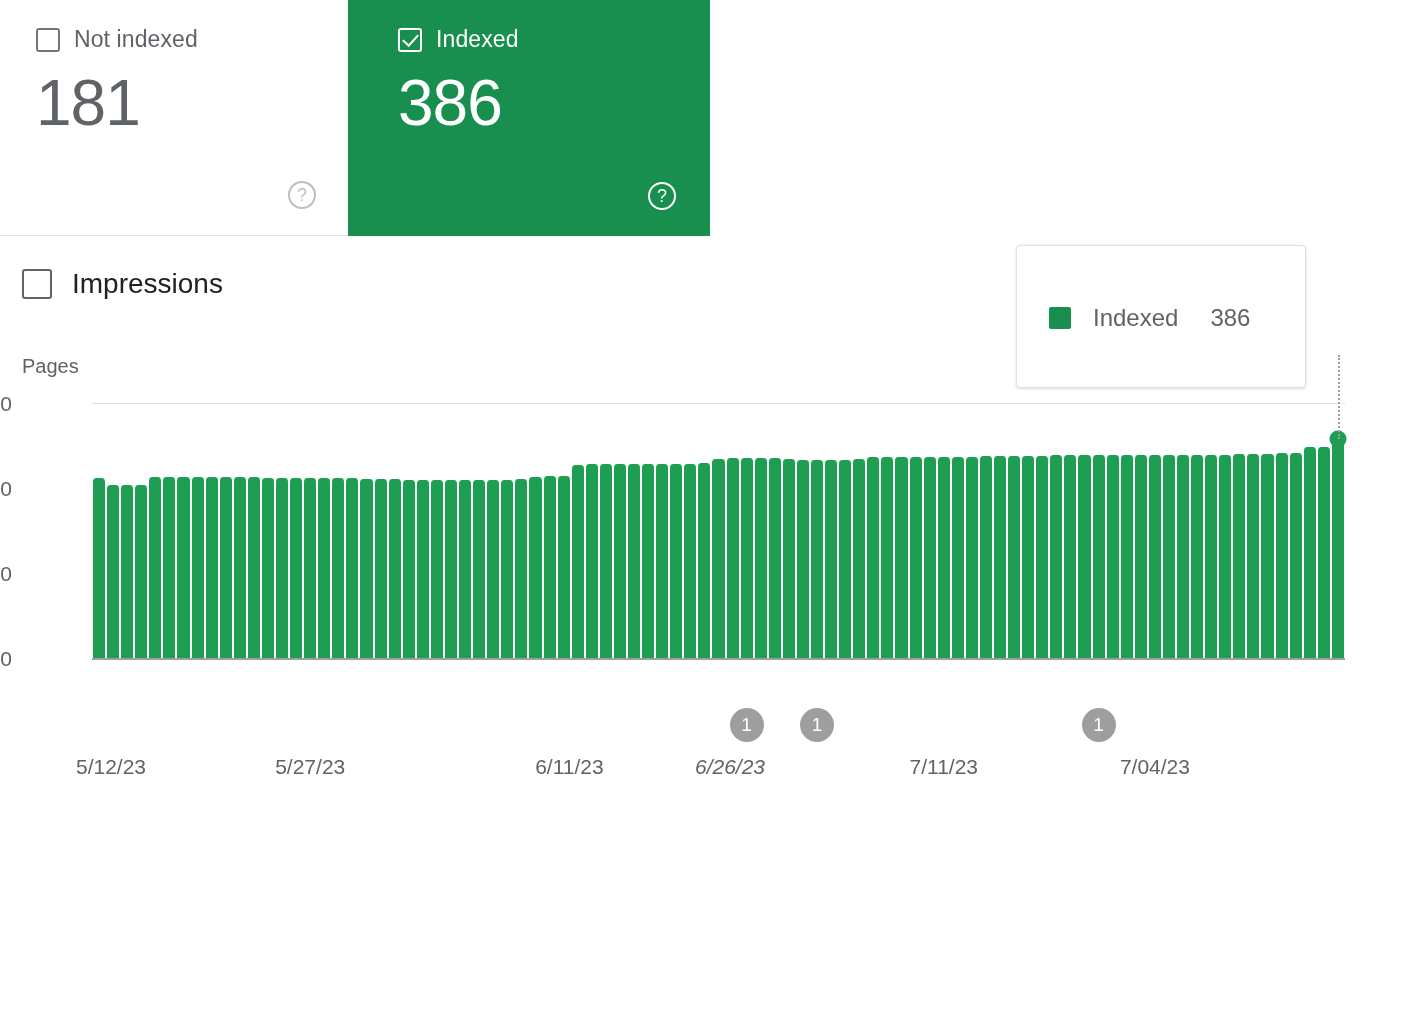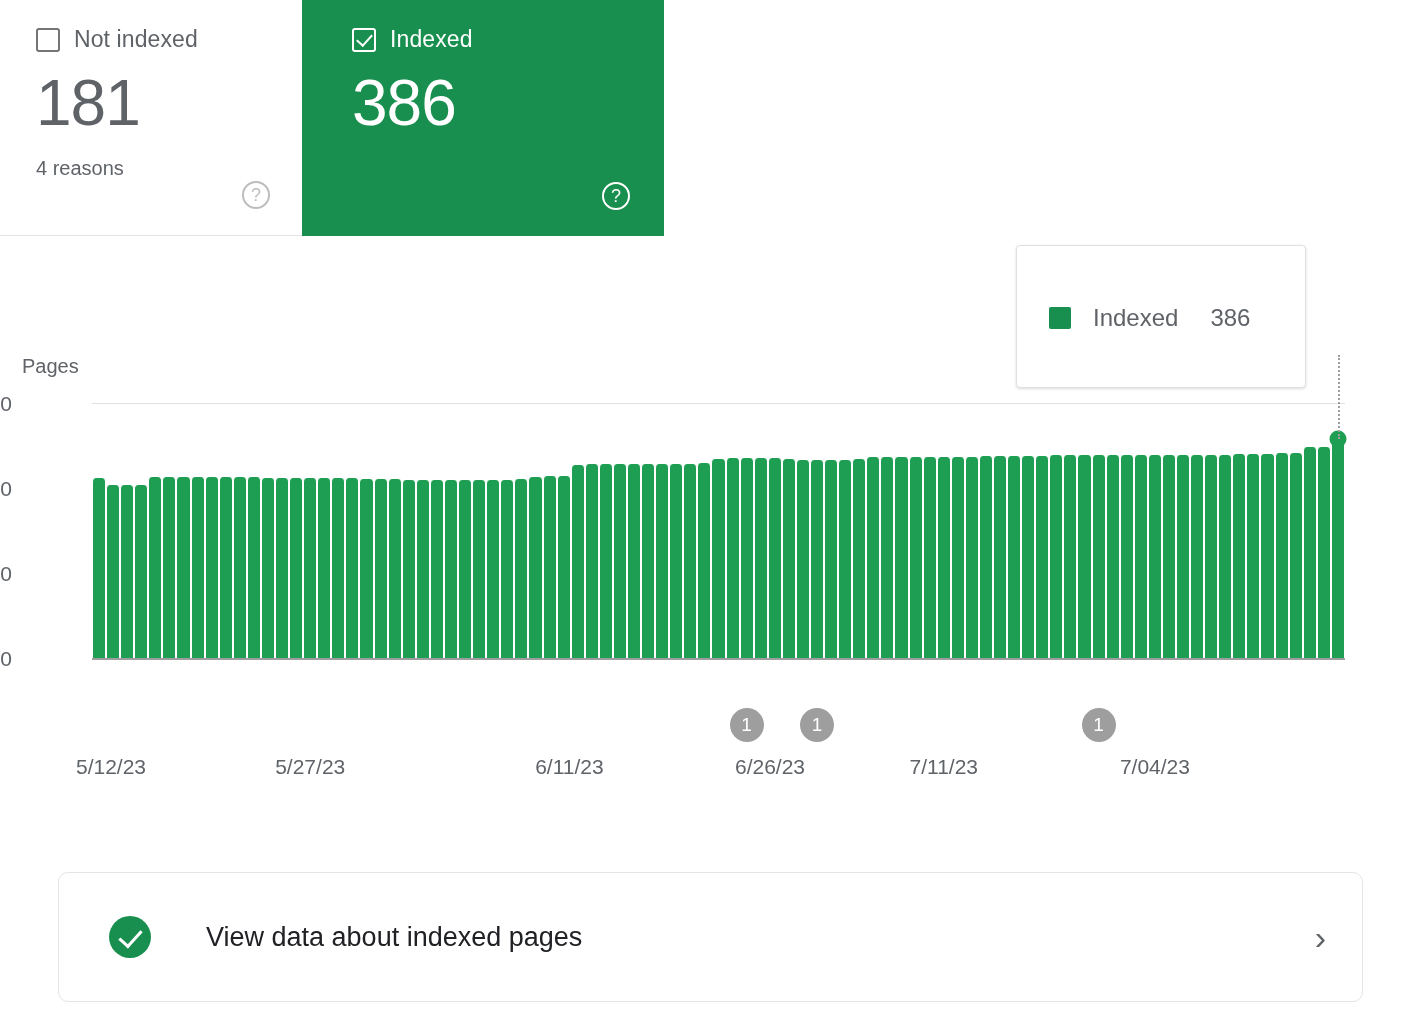--- a/index.html
+++ b/index.html
@@ -8,21 +8,21 @@
     background: #ffffff;
     font-family: "Liberation Sans", sans-serif;
     overflow: hidden;
   }
   #root { position: relative; width: 1415px; height: 1021px; }
 
   
   .cards { position: absolute; left: 0; top: 0; display: flex; }
   .card {
     position: relative;
-    width: 302px; height: 236px;
+    width: 348px; height: 236px;
     padding: 26px 24px 0 36px;
   }
   .card.not-indexed { background: #ffffff; border-bottom: 1px solid #e4e4e4; }
   .card.indexed     { background: #188F4E; width: 362px; padding-left: 50px; }
 
   .card-head { display: flex; align-items: center; gap: 14px; }
   .cbox {
     width: 24px; height: 24px;
     border: 2px solid #757575; border-radius: 3px;
     background: transparent; flex: 0 0 auto;
@@ -138,35 +138,38 @@
 <div id="root">
 
   <div class="cards">
 
     <div class="card not-indexed">
       <div class="card-head">
         <span class="cbox"></span>
         <span class="card-label">Not indexed</span>
       </div>
       <div class="card-value">181</div>
-      <div class="card-sub">4 reasons</div>
       <div class="help-icon">?</div>
     </div>
 
     <div class="card indexed">
       <div class="card-head">
         <span class="cbox checked"></span>
         <span class="card-label">Indexed</span>
       </div>
       <div class="card-value">386</div>
       <div class="help-icon">?</div>
     </div>
 
   </div>
 
+  <div class="impressions-row">
+    <span class="cbox"></span>
+    <span class="impressions-label">Impressions</span>
+  </div>
 
   <div class="chart-wrap">
     <div class="y-axis-title">Pages</div>
 
     <div class="plot">
       <div id="gridlines">
           <div class="gridline" style="top: 0px;"></div>
           <div class="ytick" style="top: 0px;">450</div>
           <div class="gridline" style="top: 85px;"></div>
           <div class="ytick" style="top: 85px;">300</div>
@@ -273,33 +276,28 @@
 
     <div class="annotations" id="annotations">
         <div class="anno" style="left: 654.657px; background: rgb(158, 158, 158);">1</div>
         <div class="anno" style="left: 725.051px; background: rgb(158, 158, 158);">1</div>
         <div class="anno" style="left: 1006.62px; background: rgb(158, 158, 158);">1</div>
       </div>
     <div class="x-labels" id="xlabels">
         <div class="xlab" style="left: 19px;">5/12/23</div>
         <div class="xlab" style="left: 218.219px;">5/27/23</div>
         <div class="xlab" style="left: 429.399px; margin-left: 48px;">6/11/23</div>
-        <div class="xlab" style="left: 678px;">6/26/23</div>
+        <div class="xlab" style="left: 638px; font-style: italic;">6/26/23</div>
         <div class="xlab" style="left: 851.758px;">7/11/23</div>
         <div class="xlab" style="left: 1062.94px;">7/04/23</div>
       </div>
   </div>
 
   <div class="tooltip">
     <div class="tt-row">
       <span class="tt-swatch"></span>
       <span class="tt-name">Indexed</span>
       <span class="tt-val">386</span>
     </div>
   </div>
 
-  <div class="footer-card">
-    <span class="check-circle"></span>
-    <span class="footer-label">View data about indexed pages</span>
-    <span class="chevron">›</span>
-  </div>
 
 </div>
 
 </body></html>

